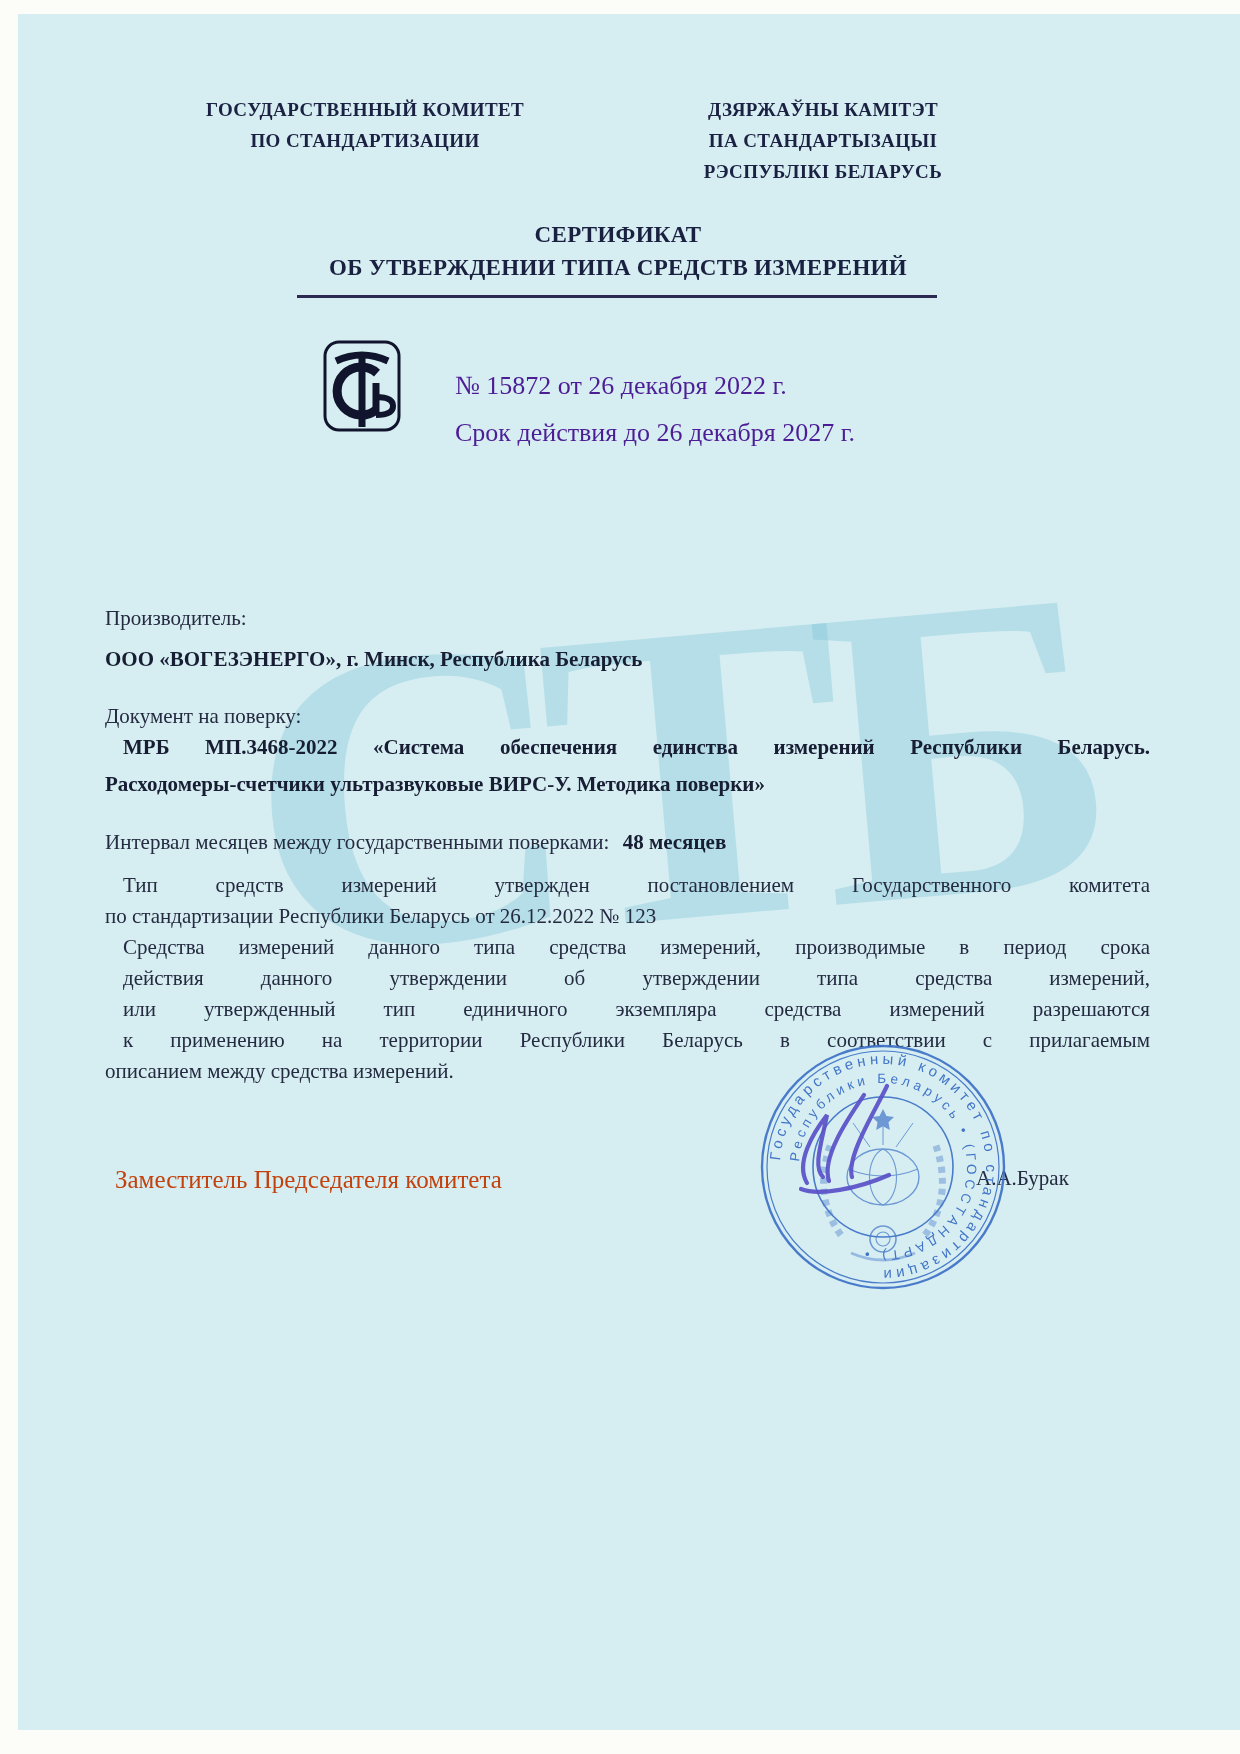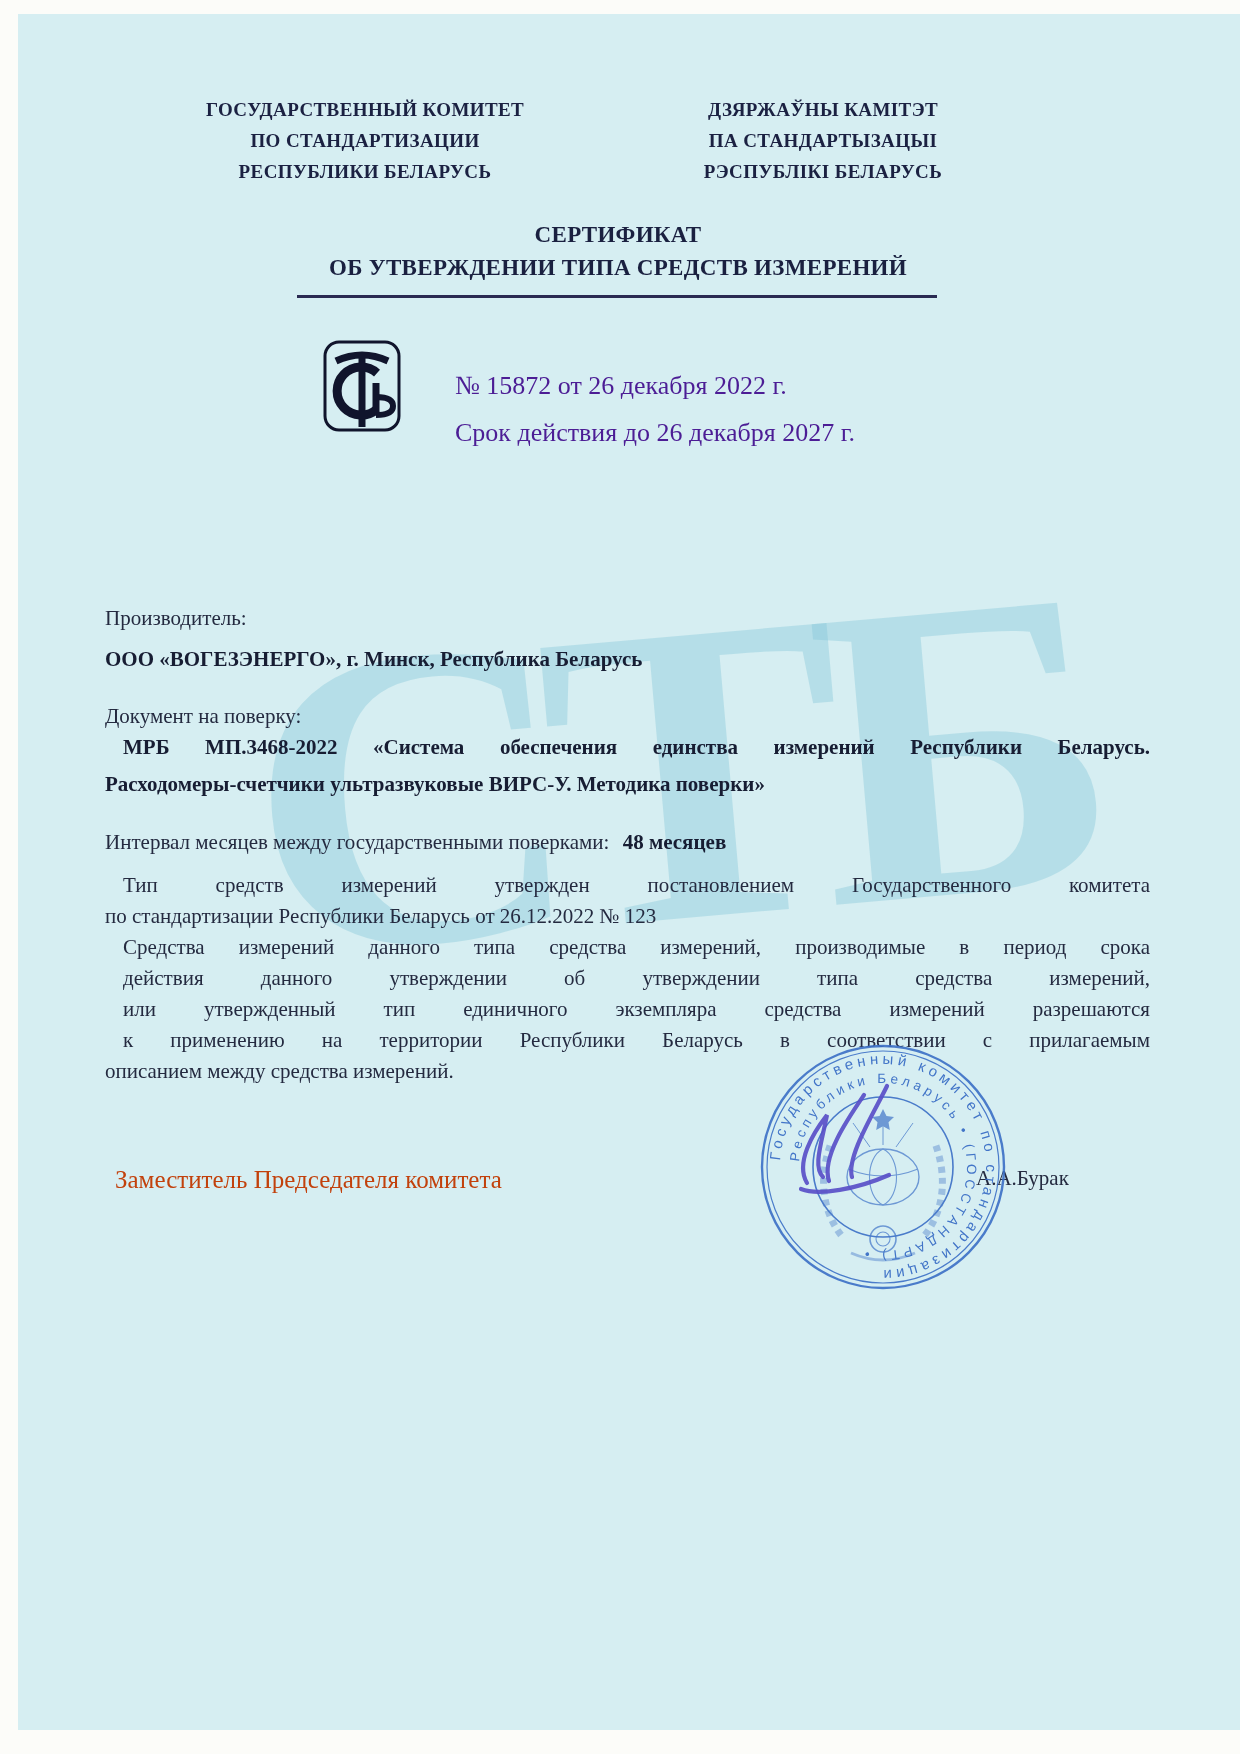--- a/index.html
+++ b/index.html
@@ -48,21 +48,20 @@
 
 <div class="paper">
 
   <div class="wm">СТБ</div>
 
   <div class="layer">
 
     <div class="hdr hdr-left">
         <div class="tline">ГОСУДАРСТВЕННЫЙ КОМИТЕТ</div>
         <div class="tline">ПО СТАНДАРТИЗАЦИИ</div>
-        <div class="tline">РЕСПУБЛИКИ БЕЛАРУСЬ</div>
       </div>
 
     <div class="hdr hdr-right">
         <div class="tline">ДЗЯРЖАЎНЫ КАМІТЭТ</div>
         <div class="tline">ПА СТАНДАРТЫЗАЦЫІ</div>
         <div class="tline">РЭСПУБЛІКІ БЕЛАРУСЬ</div>
       </div>
 
     <div class="title">
         <div class="tline">СЕРТИФИКАТ</div>

